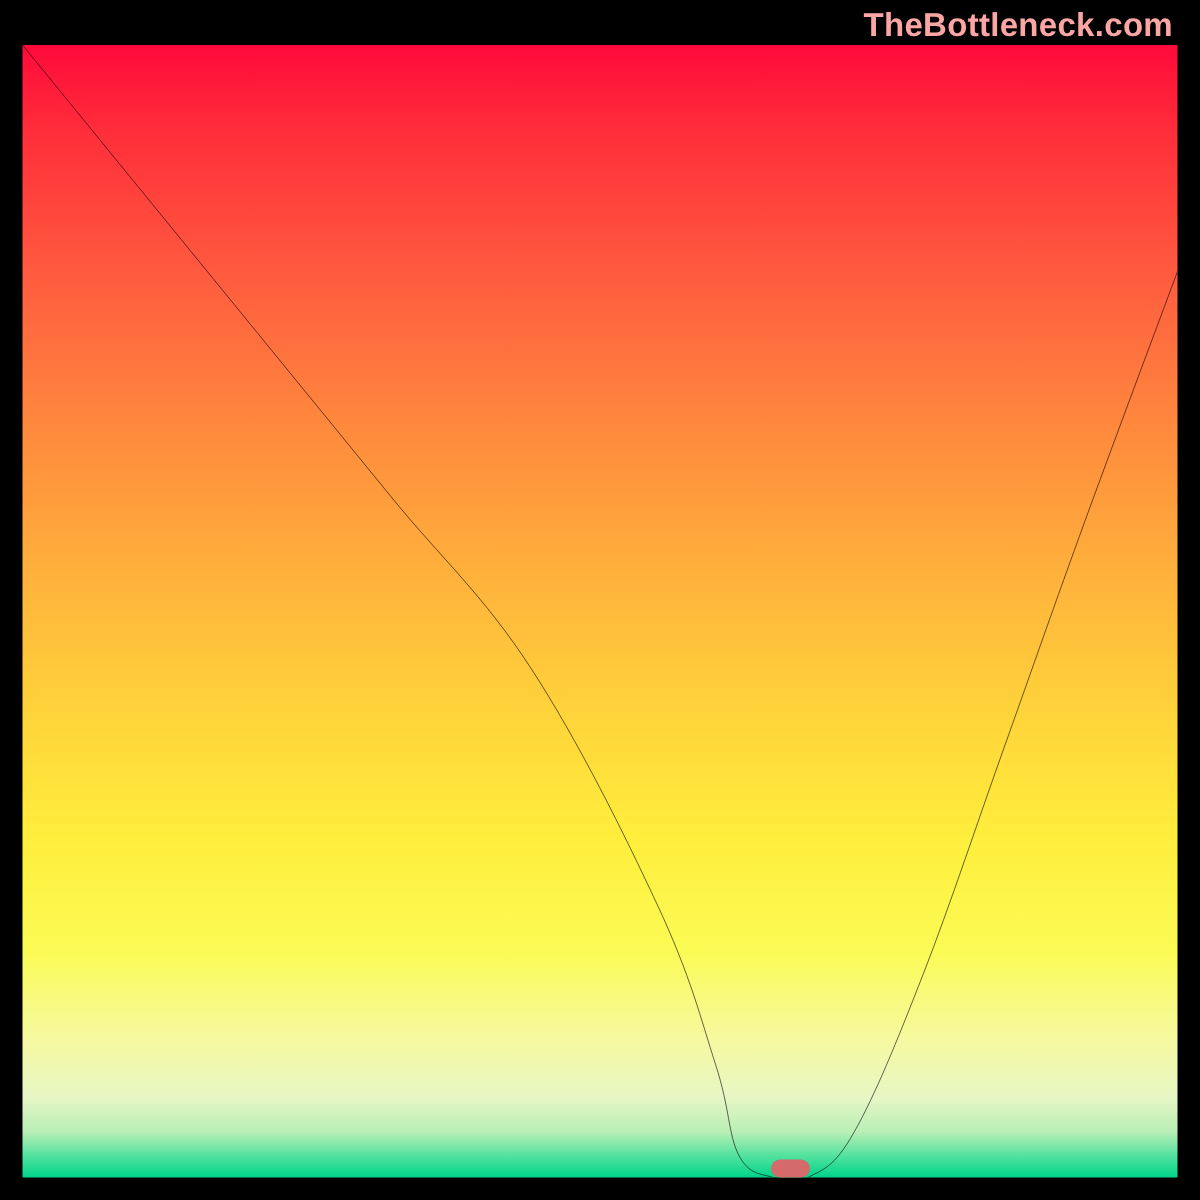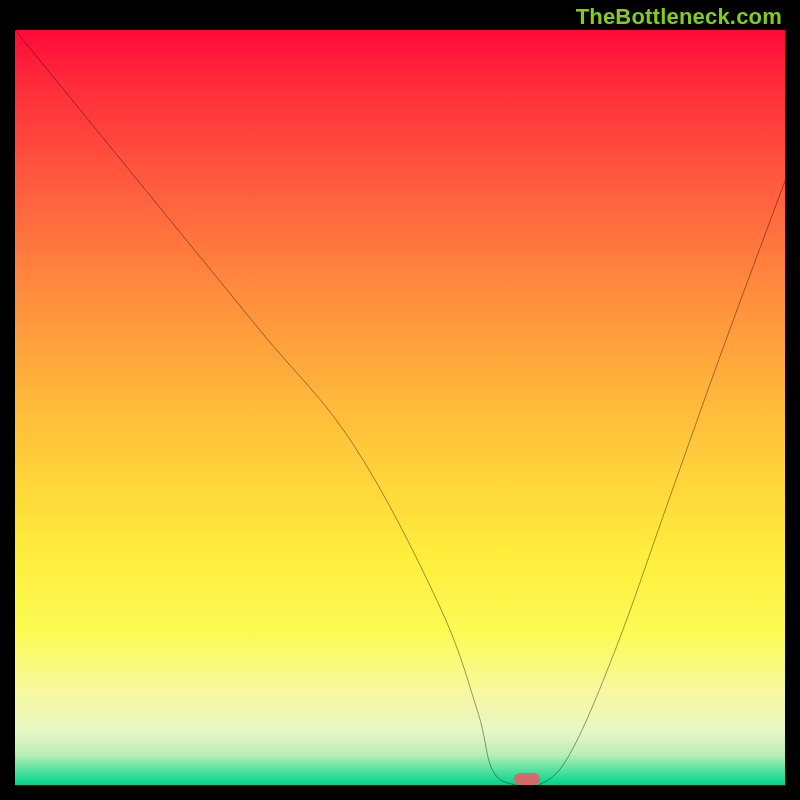--- a/index.html
+++ b/index.html
@@ -14,21 +14,21 @@
   .frame {
     position: relative;
     width: 800px;
     height: 800px;
     background: #000;
   }
   .watermark {
     position: absolute;
     top: 4px;
     right: 18px;
-    color: #84cc16;
+    color: #fca5a5;
     font-size: 22px;
     font-weight: 600;
     letter-spacing: 0.2px;
     z-index: 3;
   }
   .plot {
     position: absolute;
     left: 15px;
     top: 30px;
     width: 770px;

